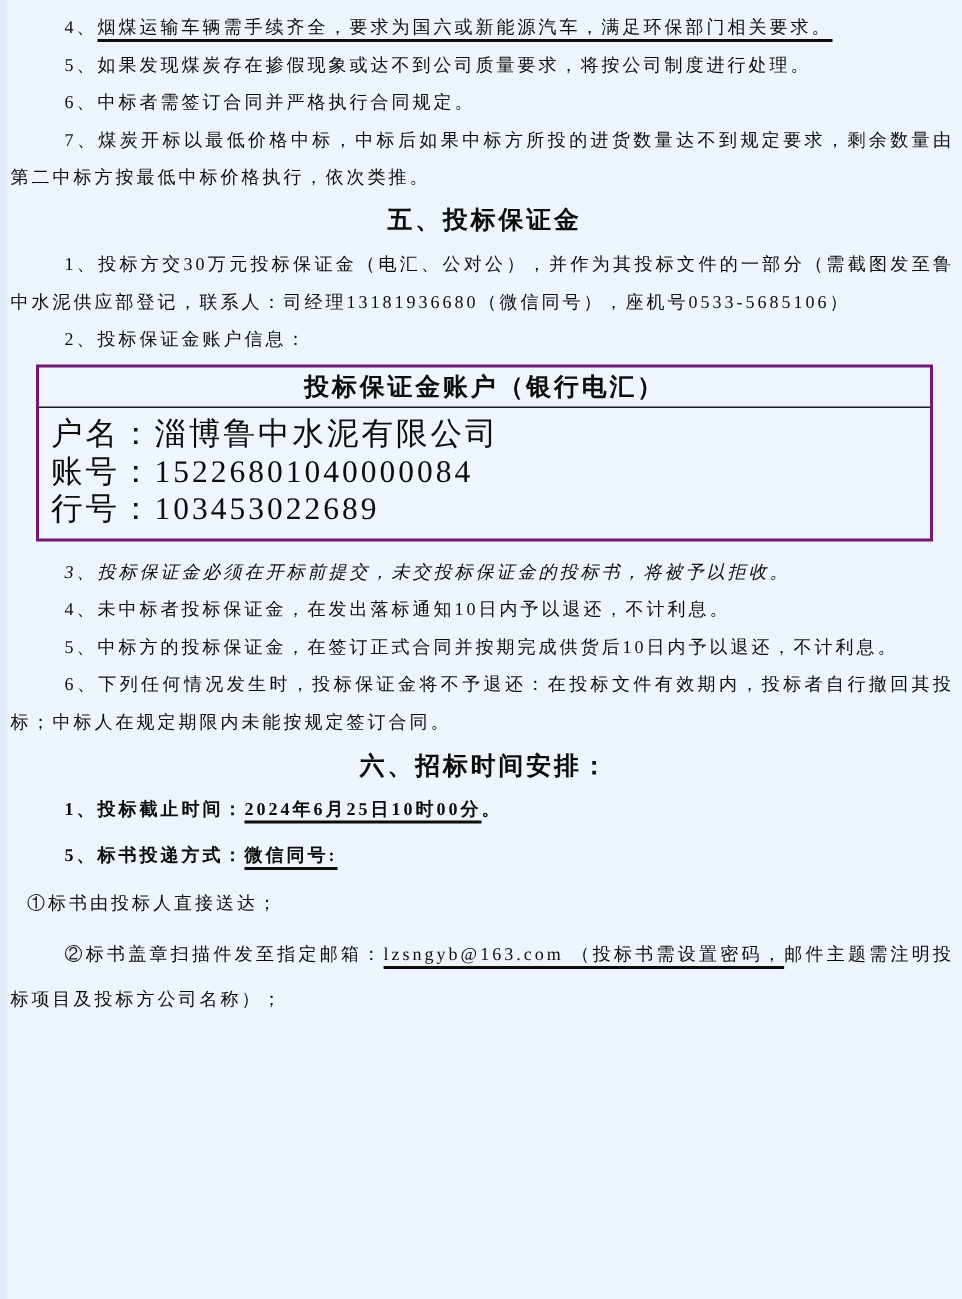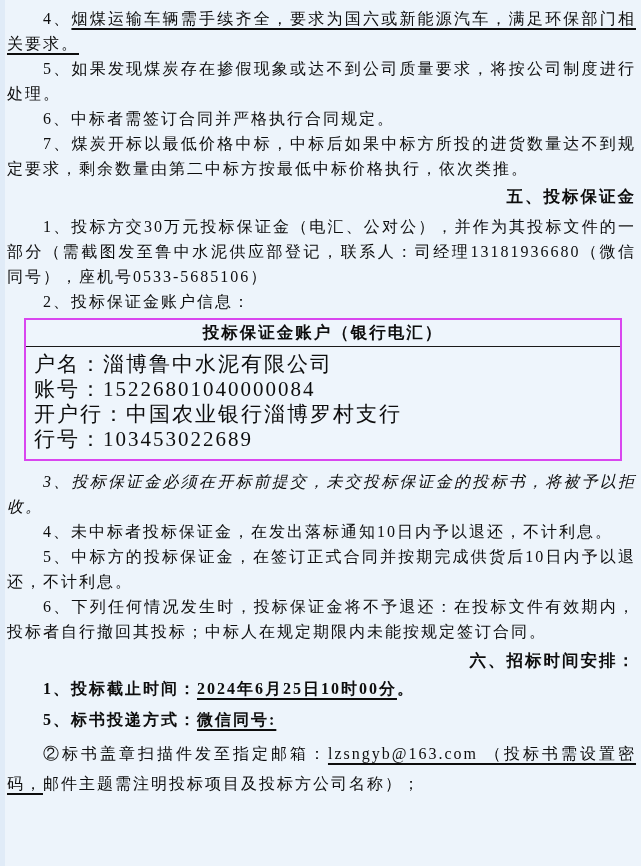--- a/index.html
+++ b/index.html
@@ -16,45 +16,45 @@
     box-sizing: border-box;
     padding: 6px 5px 0 7px;
   }
   .edge {
     position: absolute; left: 0; top: 0;
     width: 5px; height: 866px;
     background: #e0ebf7;
   }
   p {
     margin: 0;
-    font-size: 16px;
+    font-size: 12px;
     letter-spacing: 2px;
     line-height: 25px;
     text-align: justify;
   }
   .indent { text-indent: 36px; }
   .u {
     text-decoration: underline;
     text-decoration-thickness: 1.5px;
     text-underline-offset: 4px;
   }
   .b { font-weight: bold; }
   .h {
     font-weight: bold;
     font-size: 16.5px;
     line-height: 26px;
     margin: 3px 0 4px 3px;
-    text-align: right;
+    text-align: center;
   }
   .h6 { margin-top: 4px; margin-bottom: 0; }
   .acct {
     margin: 4px 2px 0 17px;
     width: 598px;
     box-sizing: border-box;
-    border: 2px solid #d946ef;
+    border: 2px solid #701a75;
     background: #eef5fc;
   }
   .acct-header {
     font-weight: bold;
     font-size: 16.5px;
     letter-spacing: 2px;
     text-align: center;
     line-height: 24px;
     padding: 1px 0;
     border-bottom: 1px solid #1a1a1a;
@@ -85,35 +85,35 @@
 
   <p class="indent">1、投标方交30万元投标保证金（电汇、公对公），并作为其投标文件的一部分（需截图发至鲁中水泥供应部登记，联系人：司经理13181936680（微信同号），座机号0533-5685106）</p>
 
   <p class="indent">2、投标保证金账户信息：</p>
 
   <div class="acct">
     <div class="acct-header">投标保证金账户（银行电汇）</div>
     <div class="acct-body">
       <div class="acct-row"><span>户名：</span><span>淄博鲁中水泥有限公司</span></div>
       <div class="acct-row"><span>账号：</span><span>15226801040000084</span></div>
-      <div class="acct-row"><span>开户行：</span><span>中国农业银行淄博罗村支行</span></div>
       <div class="acct-row"><span>行号：</span><span>103453022689</span></div>
     </div>
   </div>
 
   <p class="indent mt8">3、投标保证金必须在开标前提交，未交投标保证金的投标书，将被予以拒收。</p>
 
   <p class="indent">4、未中标者投标保证金，在发出落标通知10日内予以退还，不计利息。</p>
 
   <p class="indent">5、中标方的投标保证金，在签订正式合同并按期完成供货后10日内予以退还，不计利息。</p>
 
   <p class="indent">6、下列任何情况发生时，投标保证金将不予退还：在投标文件有效期内，投标者自行撤回其投标；中标人在规定期限内未能按规定签订合同。</p>
 
   <p class="h h6">六、招标时间安排：</p>
 
   <p class="indent s6a"><span class="b">1、投标截止时间：</span><span class="b u">2024年6月25日10时00分</span><span class="b">。</span></p>
 
 
   <p class="indent s6"><span class="b">5、标书投递方式：</span><span class="b u">微信同号:</span></p>
 
+  <p class="opt1">①标书由投标人直接送达；</p>
 
   <p class="indent opt2"><span>②标书盖章扫描件发至指定邮箱：</span><span class="u">lzsngyb@163.com （投标书需设置密码，</span><span>邮件主题需注明投标项目及投标方公司名称）；</span></p>
 </div>
 
 </body></html>

